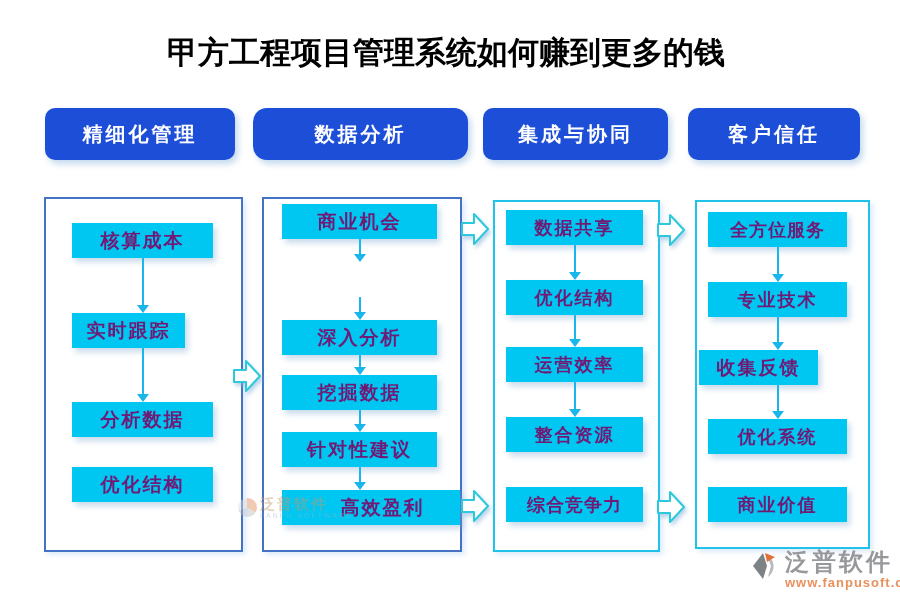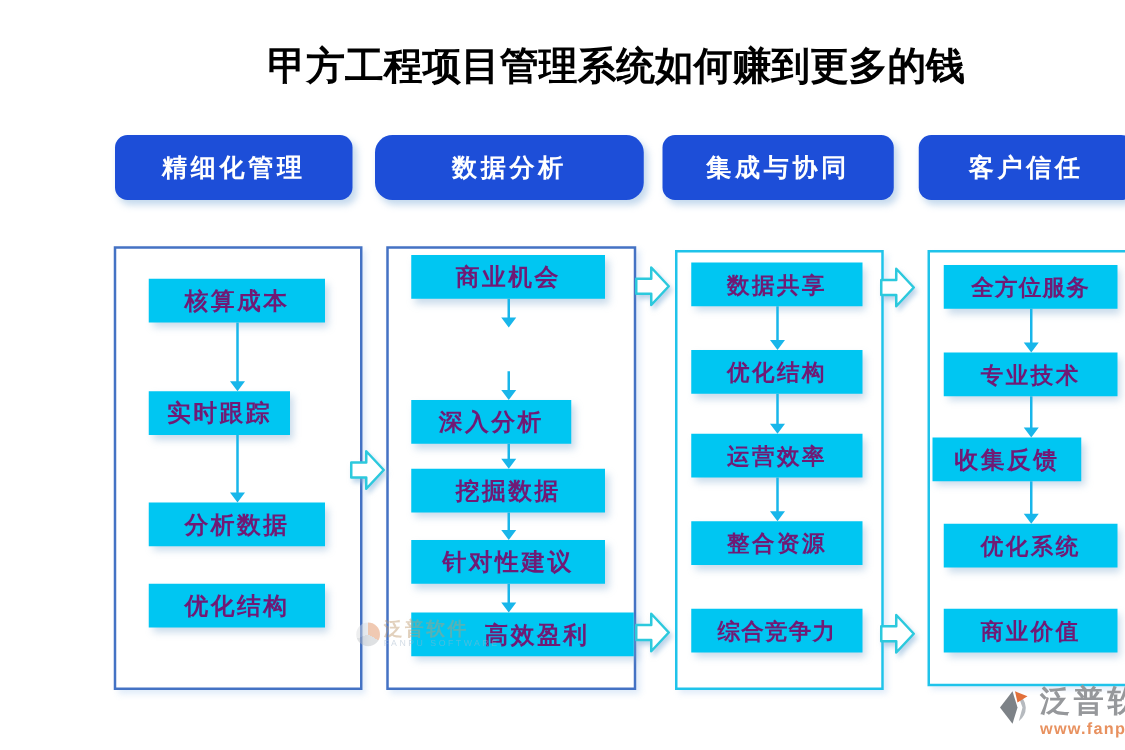--- a/index.html
+++ b/index.html
@@ -1,20 +1,20 @@
 <!DOCTYPE html>
 <html><head>
 <meta charset="utf-8">
 <style>
   html,body{margin:0;padding:0;}
   body{
     width:900px;height:600px;background:#ffffff;position:relative;overflow:hidden;
     font-family:"Liberation Sans","DejaVu Sans",sans-serif;
   }
-  .stage{position:absolute;inset:0;margin-left:47px;}
+  .stage{position:absolute;inset:0;}
 
   
   .title{
     position:absolute;top:32px;left:0;width:892px;text-align:center;
     font-family:"Liberation Serif","DejaVu Serif",serif;font-weight:bold;
     font-size:31px;color:#000;white-space:nowrap;
   }
 
   
   .hdr{
@@ -85,21 +85,21 @@
     <div class="node" style="left:26px;top:114px;width:113px;">实时跟踪</div>
     <div class="vconn" style="left:90px;top:149px;height:54px;"></div>
     <div class="node" style="left:26px;top:203px;width:141px;">分析数据</div>
     <div class="node" style="left:26px;top:268px;width:141px;">优化结构</div>
   </div>
 
   <div class="panel" style="left:262px;top:197px;width:196px;height:351px;">
     <div class="node" style="left:18px;top:5px;width:155px;">商业机会</div>
     <div class="vconn" style="left:89px;top:40px;height:23px;"></div>
     <div class="vconn" style="left:89px;top:98px;height:23px;"></div>
-    <div class="node" style="left:18px;top:121px;width:128px;">深入分析</div>
+    <div class="node" style="left:18px;top:121px;width:155px;">深入分析</div>
     <div class="vconn" style="left:89px;top:156px;height:20px;"></div>
     <div class="node" style="left:18px;top:176px;width:155px;">挖掘数据</div>
     <div class="vconn" style="left:89px;top:211px;height:22px;"></div>
     <div class="node" style="left:18px;top:233px;width:155px;">针对性建议</div>
     <div class="vconn" style="left:89px;top:268px;height:23px;"></div>
     <div class="node" style="left:18px;top:291px;width:155px;padding-left:23px;">高效盈利</div>
   </div>
 
   <div class="panel cyan" style="left:493px;top:200px;width:163px;height:348px;">
     <div class="node" style="left:11px;top:8px;width:137px;font-size:18px;">数据共享</div>

